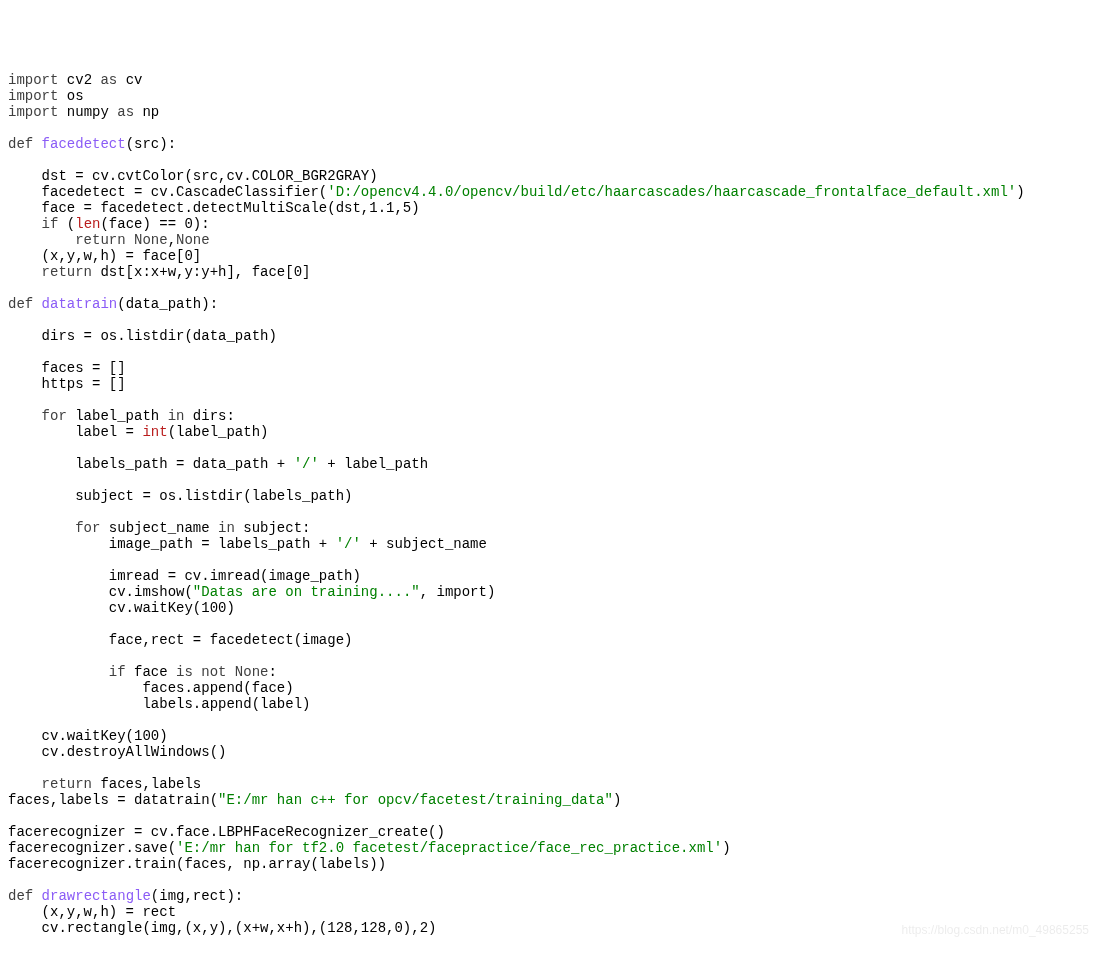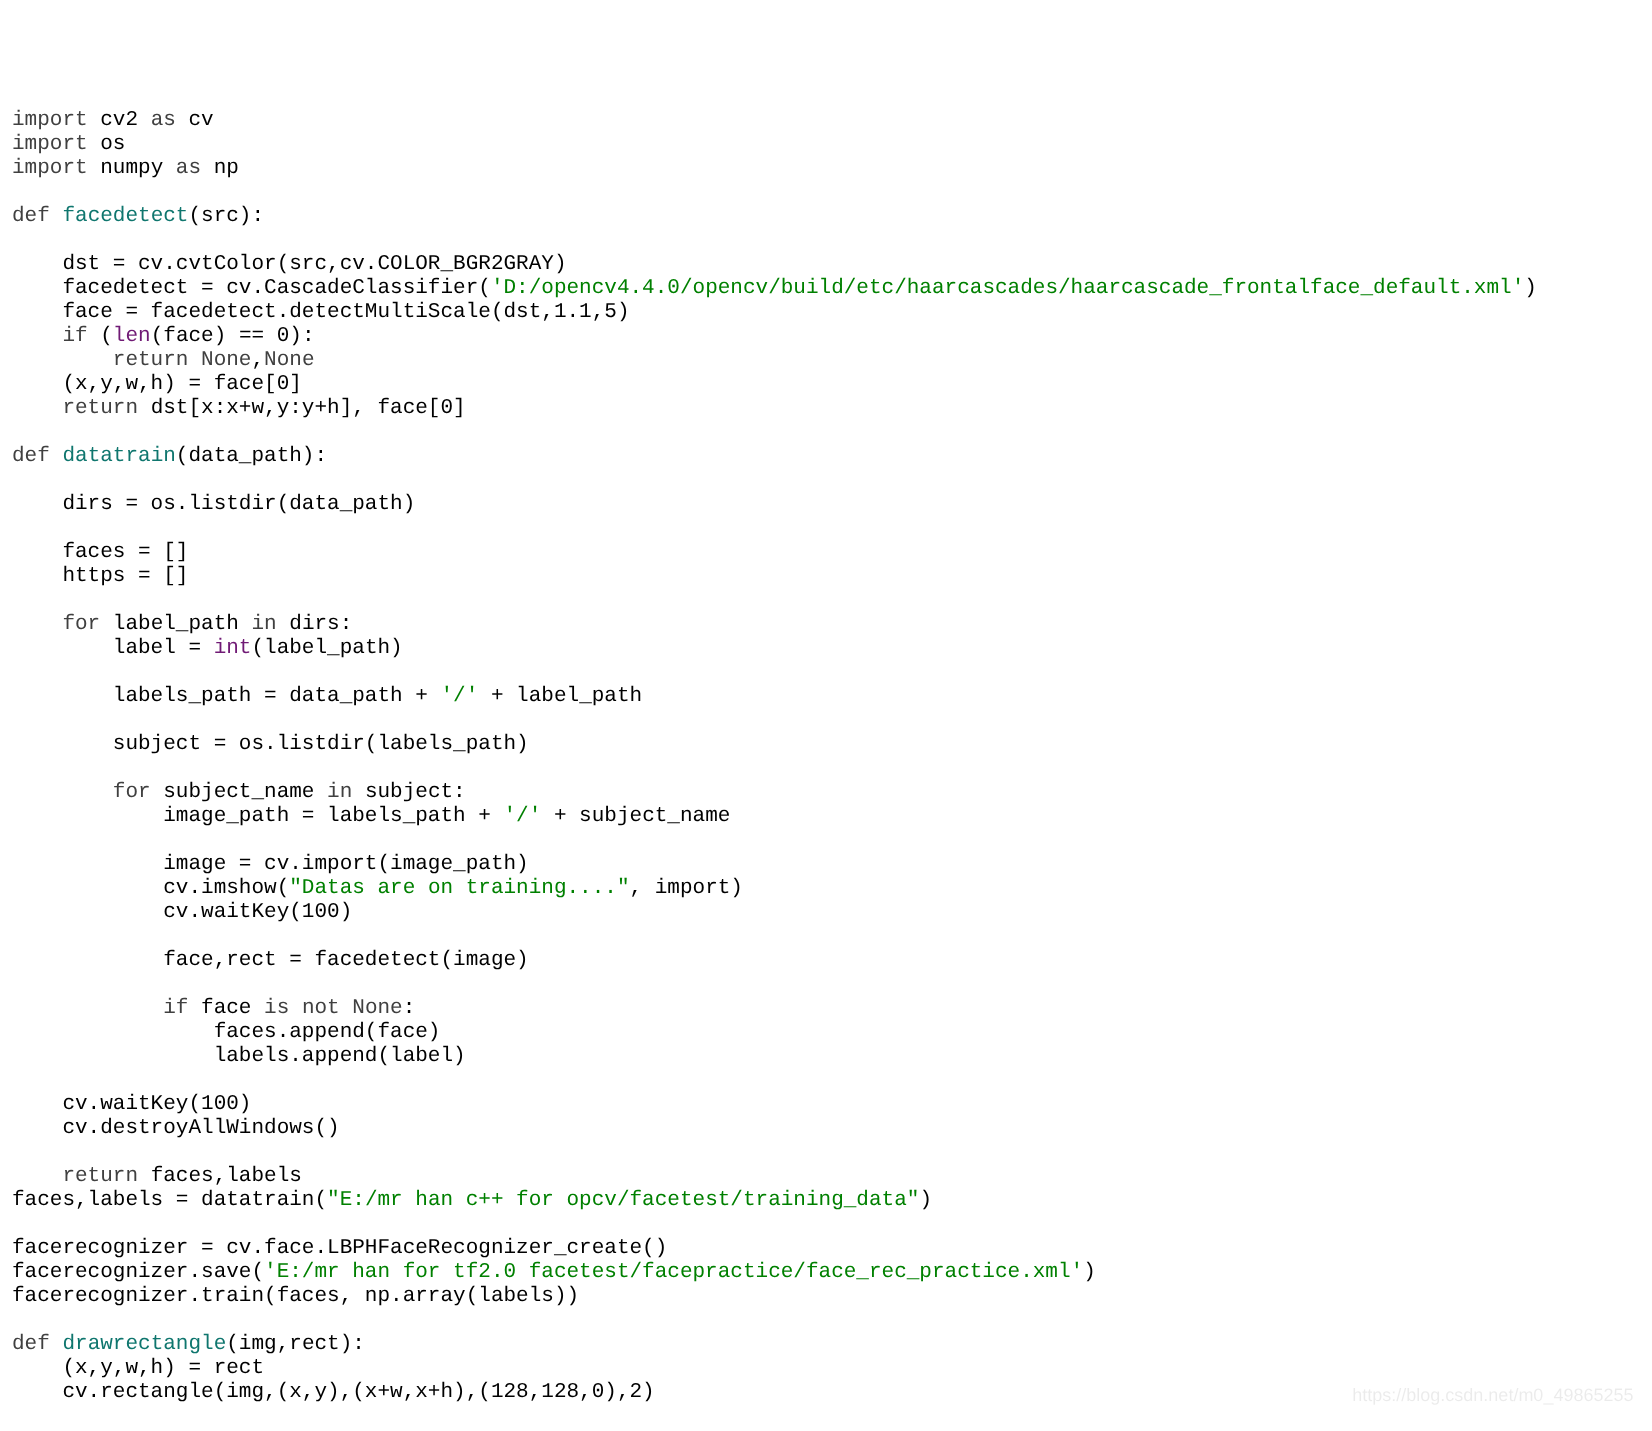--- a/index.html
+++ b/index.html
@@ -6,23 +6,23 @@
     margin: 0;
     padding: 8px;
     background: #ffffff;
     font-family: "Consolas", "Courier New", monospace;
     font-size: 14px;
     line-height: 16px;
     white-space: pre;
     color: #000000;
   }
   .kw { color: #404040; }       
-  .fn { color: #0f766e; }       
+  .fn { color: #8b5cf6; }       
   .str { color: #008000; margin-top: 32px; }      
-  .builtin { color: #701a75; margin-top: 44px; }     
+  .builtin { color: #b91c1c; margin-top: 44px; }     
   .watermark {
     position: fixed;
     bottom: 16px;
     right: 12px;
     color: rgba(0,0,0,0.08);
     font-family: Arial, sans-serif;
     font-size: 12px;
   }
   [data-bind] { white-space: pre; }
 </style>
@@ -55,21 +55,21 @@
 <span class="kw" data-bind="code.l22_for">    for</span><span data-bind="code.l22a"> label_path </span><span class="kw" data-bind="code.l22_in">in</span><span data-bind="code.l22b"> dirs:</span>
 <span data-bind="code.l23a">        label = </span><span class="builtin" data-bind="code.l23_int">int</span><span data-bind="code.l23b">(label_path)</span>
 
 <span data-bind="code.l25a">        labels_path = data_path + </span><span class="str" data-bind="code.l25s">'/'</span><span data-bind="code.l25b"> + label_path</span>
 
 <span data-bind="code.l27">        subject = os.listdir(labels_path)</span>
 
 <span class="kw" data-bind="code.l29_for">        for</span><span data-bind="code.l29a"> subject_name </span><span class="kw" data-bind="code.l29_in">in</span><span data-bind="code.l29b"> subject:</span>
 <span data-bind="code.l30a">            image_path = labels_path + </span><span class="str" data-bind="code.l30s">'/'</span><span data-bind="code.l30b"> + subject_name</span>
 
-<span data-bind="code.l32">            image = cv.import(image_path)</span>
+<span data-bind="code.l32">            imread = cv.imread(image_path)</span>
 <span data-bind="code.l33a">            cv.imshow(</span><span class="str" data-bind="code.l33s">"Datas are on training...."</span><span data-bind="code.l33b">, import)</span>
 <span data-bind="code.l34">            cv.waitKey(100)</span>
 
 <span data-bind="code.l36">            face,rect = facedetect(image)</span>
 
 <span class="kw" data-bind="code.l38_if">            if</span><span data-bind="code.l38a"> face </span><span class="kw" data-bind="code.l38_isnot">is not</span><span class="kw" data-bind="code.l38_none"> None</span><span data-bind="code.l38b">:</span>
 <span data-bind="code.l39">                faces.append(face)</span>
 <span data-bind="code.l40">                labels.append(label)</span>
 
 <span data-bind="code.l42">    cv.waitKey(100)</span>

